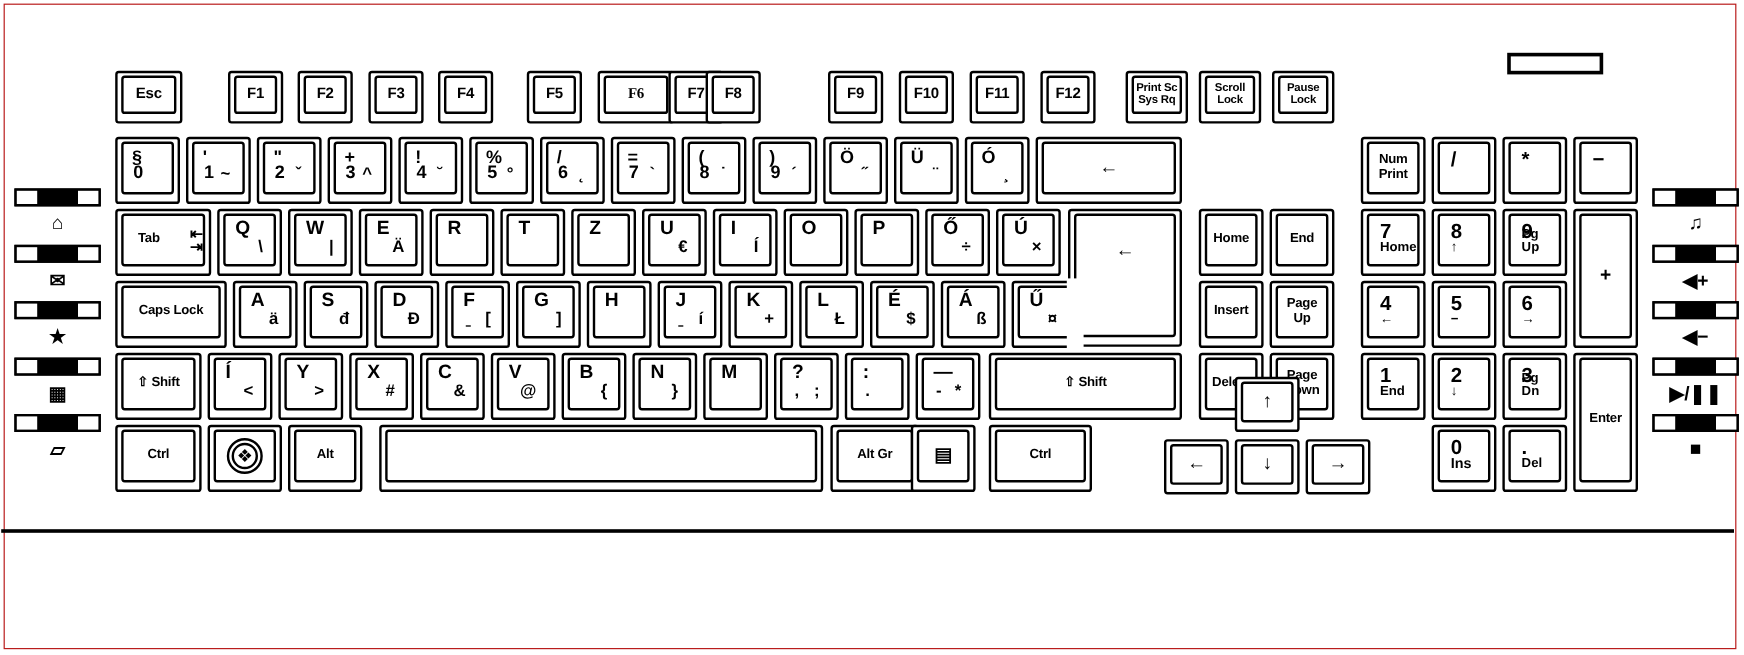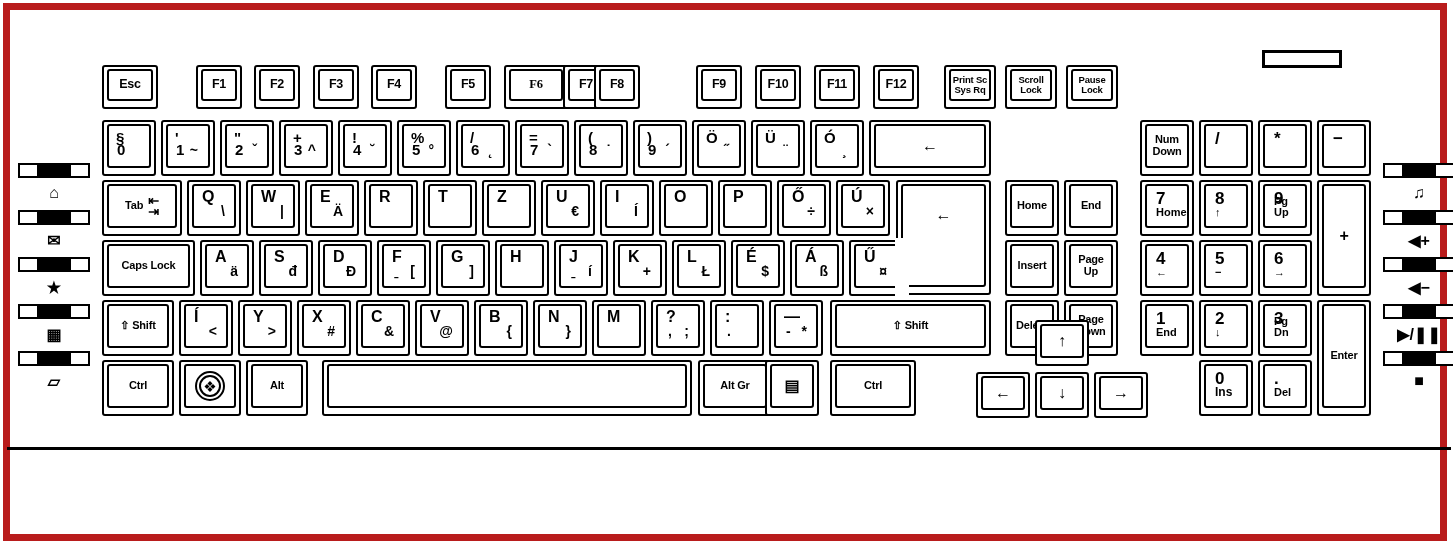--- a/index.html
+++ b/index.html
@@ -1,19 +1,19 @@
 <!DOCTYPE html>
 <html><head>
 <meta charset="utf-8">
 <style>
   html,body{margin:0;padding:0;background:#fff;}
   body{width:1453px;height:546px;font-family:"Liberation Sans",sans-serif;overflow:hidden;}
 
   #kbd-frame{position:absolute;left:3px;top:3px;width:1444px;height:538px;
-    border:7px solid #b91c1c;box-sizing:border-box;background:#fff;}
+    border:1px solid #b91c1c;box-sizing:border-box;background:#fff;}
 
   #divider{position:absolute;left:3px;top:443px;width:1444px;height:3px;background:#000;}
 
   .key{position:absolute;box-sizing:border-box;border:2.4px solid #000;background:#fff;
     border-radius:3px;}
   
   .key .cap{position:absolute;left:3px;top:2px;right:3px;bottom:6px;
     border:2.2px solid #000;border-radius:3px;background:#fff;box-sizing:border-box;
     display:flex;align-items:center;justify-content:center;}
   .key .cap.lt{justify-content:flex-start;align-items:flex-start;}
@@ -534,21 +534,21 @@
       <div class="key" style="left: 1084px; top: 362px; width: 54px; height: 46px;">
         <div class="cap">
           <div class="lbl big">→</div>
         </div>
       </div>
     </div>
   <div id="zone-numpad">
       <div class="key" style="left: 1130px; top: 110px; width: 54px; height: 56px;">
         <div class="cap">
           <div class="lbl sm">Num
-Down</div>
+Print</div>
         </div>
       </div>
       <div class="key" style="left: 1189px; top: 110px; width: 54px; height: 56px;">
         <div class="cap lt">
           <span class="q" style="left: 9px; top: 4px; font-size: 17px;">/</span>
         </div>
       </div>
       <div class="key" style="left: 1248px; top: 110px; width: 54px; height: 56px;">
         <div class="cap lt">
           <span class="q" style="left: 9px; top: 4px; font-size: 17px;">*</span>
@@ -680,21 +680,21 @@
         <div class="glyph">■</div>
       </div>
     </div>
   <div id="zone-special">
       <div class="key" style="left: 859px; top: 110px; width: 122px; height: 56px;">
         <div class="cap">
           <div class="lbl big">←</div>
         </div>
       </div>
       <div class="key" style="left: 92px; top: 170px; width: 80px; height: 56px;">
-        <div class="cap" style="justify-content: center; padding-left: 0;">
+        <div class="cap" style="justify-content: space-between; padding-left: 12px;">
           <div class="lbl sm">Tab</div>
           <span class="lbl sm" style="margin-left: 5px; font-size: 13px; line-height: 0.85;">⇤
 ⇥</span>
         </div>
       </div>
       <div class="key" style="left: 886px; top: 170px; width: 95px; height: 115px; border-radius: 3px;">
         <div class="cap">
           <div class="lbl big" style="margin-top: -40px;">←</div>
         </div>
       </div>

